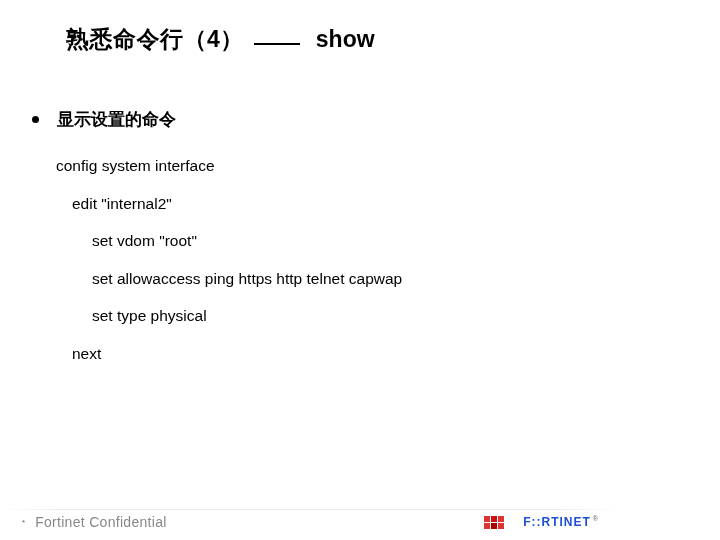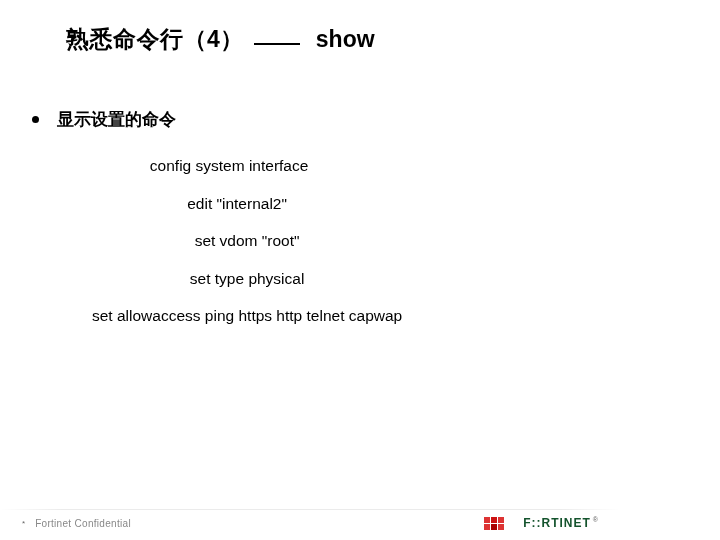--- a/index.html
+++ b/index.html
@@ -1,40 +1,40 @@
 <!DOCTYPE html>
 <html><head>
 <meta charset="utf-8">
 <style>
   * { margin: 0; padding: 0; box-sizing: border-box; }
   html, body { width: 720px; height: 540px; background: #ffffff; font-family: Arial, "Microsoft YaHei", sans-serif; color: #000; overflow: hidden; }
-  .slide { position: relative; width: 620px; height: 540px; text-align: center; }
+  .slide { position: relative; width: 620px; height: 540px; }
   .title-row { position: absolute; top: 24px; left: 66px; display: flex; align-items: center; }
   .title-text { font-size: 23px; font-weight: bold; letter-spacing: 0.5px; }
   .title-dash { display: inline-block; width: 46px; height: 2px; background: #000; margin: 0 10px; vertical-align: middle; position: relative; top: 4px; }
   .title-cmd { font-size: 23px; font-weight: bold; margin-left: 6px; }
   .bullet-row { position: absolute; top: 108px; left: 32px; display: flex; align-items: center; font-family: Liberation Serif, serif; }
   .bullet-dot { width: 7px; height: 7px; border-radius: 50%; background: #000; margin-right: 18px; }
   .bullet-text { font-size: 17px; font-weight: bold; }
   .cli-block { position: absolute; top: 158px; left: 56px; font-size: 15.5px; line-height: 1.0; }
   .cli-line { margin-bottom: 22px; }
   .cli-prompt { display: inline; }
   .cli-cmd { font-size: 20px; font-weight: bold; }
   .indent1 { padding-left: 16px; }
   .indent2 { padding-left: 36px; }
   .footer { position: absolute; left: 0; right: 0; bottom: 10px; display: flex; align-items: center; justify-content: space-between; padding: 0 22px 0 22px; }
   .footer-left { display: flex; align-items: center; gap: 10px; }
   .page-num { font-size: 8px; color: #666; }
-  .conf { font-size: 10px; color: #888; letter-spacing: 0.3px; }
+  .conf { font-size: 14px; color: #888; letter-spacing: 0.3px; }
   .logo { display: flex; align-items: center; gap: 2px; }
   .logo-mark { display: grid; grid-template-columns: repeat(3, 6px); grid-template-rows: repeat(2, 6px); gap: 1px; }
   .logo-mark div { background: #d33; }
   .logo-mark div:nth-child(2) { background: #c11; }
   .logo-mark div:nth-child(5) { background: #a00; }
-  .logo-text { font-size: 12px; font-weight: bold; letter-spacing: 1px; color: #14532d; margin-left: 17px; }
+  .logo-text { font-size: 12px; font-weight: bold; letter-spacing: 1px; color: #1d4ed8; margin-left: 17px; }
   .logo-r { font-size: 7px; color: #666; position: relative; top: -4px; }
   .sep-line { position: absolute; left: 0; right: 0; bottom: 30px; height: 1px; background: linear-gradient(to right, rgba(0,0,0,0) 0%, rgba(0,0,0,0.08) 10%, rgba(0,0,0,0.08) 90%, rgba(0,0,0,0) 100%); }
 </style>
 </head>
 <body>
 
 <div class="slide">
 
   <div class="title-row">
     <span class="title-text">熟悉命令行（4）</span>
@@ -44,22 +44,23 @@
 
   <div class="bullet-row">
     <span class="bullet-dot"></span>
     <span class="bullet-text">显示设置的命令</span>
   </div>
 
   <div class="cli-block">
     <div class="cli-line">config system interface</div>
     <div class="cli-line indent1">edit "internal2"</div>
     <div class="cli-line indent2">set vdom "root"</div>
+    <div class="cli-line indent2">set allowaccess ping https http telnet capwap</div>
     <div class="cli-line indent2">set type physical</div>
-    <div class="cli-line indent2">set allowaccess ping https http telnet capwap</div>
+    <div class="cli-line indent1">next</div>
   </div>
 
   <div class="sep-line"></div>
 
   <div class="footer">
     <div class="footer-left">
       <span class="page-num">*</span>
       <span class="conf">Fortinet Confidential</span>
     </div>
     <div class="logo">

